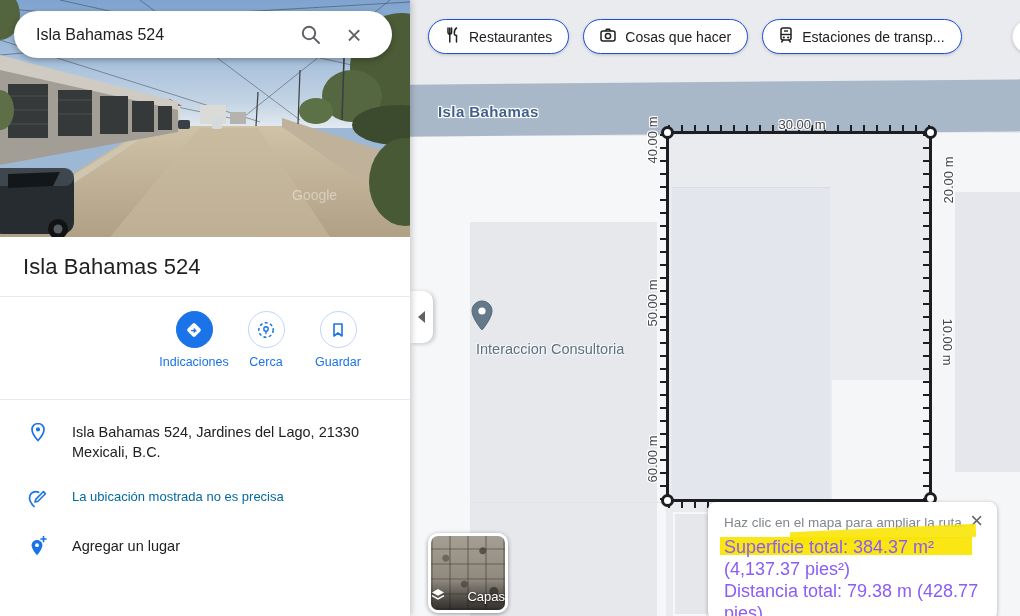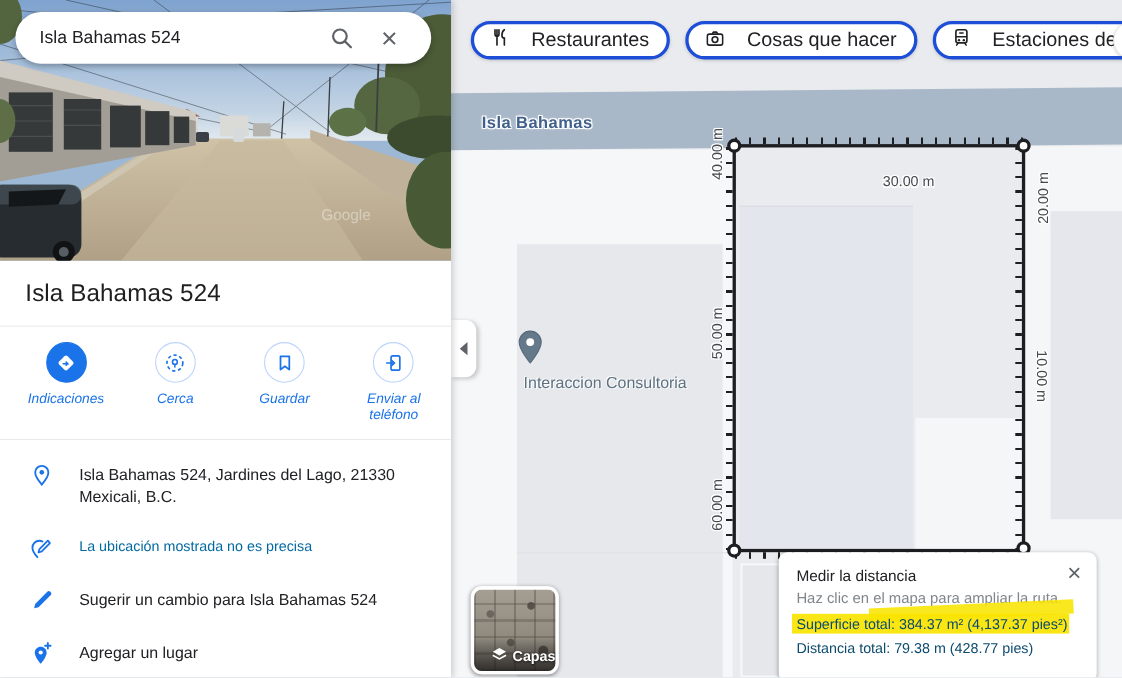--- a/index.html
+++ b/index.html
@@ -14,21 +14,21 @@
 
   .searchbar { position:absolute; left:14px; top:11px; width:378px; height:47px; background:#fff; border-radius:24px;
     box-shadow:0 2px 6px rgba(0,0,0,.3); display:flex; align-items:center; padding:0 16px 0 22px; z-index:3; }
   .searchbar input { flex:1; border:none; outline:none; font-family:"Liberation Sans",sans-serif; font-size:16px; color:#202124; background:transparent; }
   .sb-icon { width:44px; height:40px; display:flex; align-items:center; justify-content:center; cursor:pointer; }
   .close-x { font-size:26px; color:#5f6368; line-height:1; }
 
   .title-sec { height:60px; border-bottom:1px solid #e8eaed; display:flex; align-items:center; padding-left:23px; }
   .title-sec h1 { font-size:22px; font-weight:400; color:#1f1f1f; letter-spacing:.1px; }
 
-  .actions { height:103px; border-bottom:1px solid #e8eaed; display:flex; justify-content:space-between; padding:14px 16px 0 24px;font-style:italic; }
+  .actions { height:103px; border-bottom:1px solid #e8eaed; display:flex; justify-content:flex-end; padding:14px 36px 0 24px; }
   .action { display:flex; flex-direction:column; align-items:center; width:72px; cursor:pointer; }
   .action .circ { width:37px; height:37px; border-radius:50%; border:1px solid #bdd5fb; background:#fff; display:flex; align-items:center; justify-content:center; }
   .action .circ.filled { background:#1a73e8; border-color:#1a73e8; }
   .action .albl { margin-top:7px; font-size:12.5px; color:#1a73e8; text-align:center; line-height:15px; }
 
   .details { padding-top:6px; }
   .drow { display:flex; align-items:flex-start; padding:12px 16px 12px 26px; cursor:pointer; }
   .drow .dicon { width:24px; height:24px; flex:none; margin-right:22px; display:flex; align-items:center; justify-content:center; }
   .drow .dtext { font-size:14.5px; color:#202124; line-height:20px; max-width:310px; padding-top:2px; }
   .drow .dsub { font-size:13px; color:#0369a1; line-height:18px; margin-top:2px; }
@@ -54,51 +54,51 @@
   .e-right::after  { content:""; position:absolute; top:2px; bottom:2px; left:-6px; width:6px; background:repeating-linear-gradient(0deg,#1c1e21 0 2px,transparent 2px 13px); }
   .mnode { position:absolute; width:13px; height:13px; border-radius:50%; background:#fff; border:3px solid #1c1e21; z-index:3; }
   .mlabel { position:absolute; font-size:13px; color:#45484c; white-space:nowrap; z-index:3;
     text-shadow:-1px -1px 0 #fff,1px -1px 0 #fff,-1px 1px 0 #fff,1px 1px 0 #fff,0 0 2px #fff; }
   .rot-ccw { transform:translate(-50%,-50%) rotate(-90deg); }
   .rot-cw  { transform:translate(-50%,-50%) rotate(90deg); }
   .rot-none{ transform:translate(-50%,-50%); }
 
   
   .chips { position:absolute; left:18px; top:19px; display:flex; gap:14px; z-index:4; }
-  .chip { display:flex; align-items:center; gap:21px; height:35px; padding:0 16px; background:#fff; border-radius:18px;
-    border:3px solid #1d4ed8; box-shadow:0 1px 3px rgba(60,64,67,.25); font-size:18px; color:#202124; white-space:nowrap; cursor:pointer; }
+  .chip { display:flex; align-items:center; gap:9px; height:35px; padding:0 16px; background:#fff; border-radius:18px;
+    border:1px solid #1d4ed8; box-shadow:0 1px 3px rgba(60,64,67,.25); font-size:14px; color:#202124; white-space:nowrap; cursor:pointer; }
   .chip-sliver { position:absolute; left:602px; top:19px; width:30px; height:35px; background:#fff; border-radius:18px 0 0 18px;
     border:1px solid #e8e8e8; box-shadow:0 1px 3px rgba(60,64,67,.25); z-index:4; }
 
   
   .poi { position:absolute; left:60px; top:300px; z-index:2; cursor:pointer; }
   .poi-label { position:absolute; left:66px; top:341px; font-size:14.5px; color:#5d7181; z-index:2;
     text-shadow:-1px -1px 0 rgba(255,255,255,.8),1px 1px 0 rgba(255,255,255,.8); }
 
   
   .layers { position:absolute; left:18px; top:533px; width:80px; height:80px; border-radius:10px; border:3px solid #fff;
     box-shadow:0 1px 4px rgba(0,0,0,.4); overflow:hidden; cursor:pointer; z-index:4;
     background:
       repeating-linear-gradient(90deg, rgba(70,65,58,.35) 0 2px, transparent 2px 18px),
       repeating-linear-gradient(0deg, rgba(70,65,58,.3) 0 2px, transparent 2px 15px),
       radial-gradient(circle at 20% 30%, #6b665e 0 3px, transparent 4px),
       radial-gradient(circle at 70% 20%, #57534b 0 3px, transparent 4px),
       radial-gradient(circle at 45% 65%, #5e594f 0 3px, transparent 4px),
       radial-gradient(circle at 85% 75%, #4e4a43 0 4px, transparent 5px),
       linear-gradient(180deg,#a59e93,#8f897e 60%,#6e6962); }
   .layers .shade { position:absolute; left:0; right:0; bottom:0; height:30px; background:linear-gradient(180deg,transparent,rgba(0,0,0,.55)); }
-  .layers .llbl { position:absolute; left:0; right:0; bottom:5px; display:flex; align-items:center; justify-content:flex-end; gap:5px;
-    color:#fff; font-size:13px; font-weight:bold; text-shadow:0 1px 2px rgba(0,0,0,.8); }
+  .layers .llbl { position:absolute; left:0; right:0; bottom:5px; display:flex; align-items:center; justify-content:space-between; gap:5px;
+    color:#fff; font-size:13px; font-weight:normal; text-shadow:0 1px 2px rgba(0,0,0,.8); }
 
   
   .mcard { position:absolute; left:298px; top:502px; width:289px; height:118px; background:#fff; border-radius:8px;
     box-shadow:0 1px 4px rgba(0,0,0,.3); z-index:6; padding:11px 16px 0 16px; }
   .mcard .mtitle { font-size:14px; color:#202124; line-height:21px; }
   .mcard .msub { font-size:13.5px; color:#80868b; line-height:20px; }
-  .mcard .mline { position:relative; font-size:13px; color:#0c4a6e; line-height:22px; z-index:2; }
+  .mcard .mline { position:relative; font-size:18px; color:#8b5cf6; line-height:22px; z-index:2; }
   .mcard .area-wrap { position:relative; margin-top:3px; }
   .hl { position:absolute; background:#f8e400; z-index:1; }
   .hl1 { left:-4px; top:1px; width:252px; height:18px; opacity:.92; }
   .hl2 { left:66px; top:-8px; width:186px; height:13px; transform:rotate(-2.6deg); opacity:.88; }
   .mcard .mclose { position:absolute; right:10px; top:4px; font-size:22px; color:#5f6368; cursor:pointer; line-height:1; padding:4px; }
 
   
   .handle { position:absolute; left:410px; top:291px; width:23px; height:52px; background:#fff; border-radius:0 10px 10px 0;
     box-shadow:2px 1px 4px rgba(0,0,0,.2); z-index:4; display:flex; align-items:center; justify-content:center; cursor:pointer; }
   .handle .tri { width:0; height:0; border-top:6px solid transparent; border-bottom:6px solid transparent; border-right:7px solid #5f6368; }
@@ -232,29 +232,20 @@
         <div class="albl">Cerca</div>
       </div>
       <div class="action">
         <div class="circ">
           <svg width="18" height="18" viewBox="0 0 18 18">
               <path d="M5 3h8v12l-4-3-4 3z" fill="none" stroke="#1a73e8" stroke-width="1.6" stroke-linejoin="round"></path>
             </svg>
         </div>
         <div class="albl">Guardar</div>
       </div>
-      <div class="action">
-        <div class="circ">
-          <svg width="18" height="18" viewBox="0 0 18 18">
-              <rect x="6.5" y="2.5" width="8" height="13" rx="1.6" fill="none" stroke="#1a73e8" stroke-width="1.5"></rect>
-              <path d="M2.5 9h7M7 6.6L9.7 9 7 11.4" stroke="#1a73e8" stroke-width="1.5" fill="none" stroke-linecap="round" stroke-linejoin="round"></path>
-            </svg>
-        </div>
-        <div class="albl">Enviar al teléfono</div>
-      </div>
     </div>
 
     <div class="details">
       <div class="drow tall">
         <div class="dicon">
           <svg width="22" height="22" viewBox="0 0 22 22">
               <path d="M11 2.5c-3.3 0-6 2.6-6 5.9 0 4.4 6 11.1 6 11.1s6-6.7 6-11.1c0-3.3-2.7-5.9-6-5.9z" fill="none" stroke="#1a73e8" stroke-width="1.7"></path>
               <circle cx="11" cy="8.4" r="2.1" fill="#1a73e8"></circle>
             </svg>
         </div>
@@ -265,28 +256,20 @@
       <div class="drow">
         <div class="dicon">
           <svg width="24" height="24" viewBox="0 0 24 24">
               <path d="M8 20.5c-2.5-2.8-4.5-5.8-4.5-8.6 0-3.5 2.8-6.3 6.3-6.3 1 0 2 .2 2.8.7" fill="none" stroke="#1a73e8" stroke-width="1.7" stroke-linecap="round"></path>
               <path d="M19.5 4.5l-7.6 7.6-.9 3 3-.9 7.4-7.4z" fill="none" stroke="#1a73e8" stroke-width="1.6" stroke-linejoin="round" transform="translate(-2 1)"></path>
             </svg>
         </div>
         <div>
           <div class="dsub">La ubicación mostrada no es precisa</div>
         </div>
-      </div>
-      <div class="drow">
-        <div class="dicon">
-          <svg width="20" height="20" viewBox="0 0 20 20">
-              <path d="M3 17l1-4L15.2 1.8a1.6 1.6 0 0 1 2.3 0l.7.7a1.6 1.6 0 0 1 0 2.3L7 16z" fill="#1a73e8"></path>
-            </svg>
-        </div>
-        <div class="dtext">Sugerir un cambio para Isla Bahamas 524</div>
       </div>
       <div class="drow">
         <div class="dicon">
           <svg width="22" height="22" viewBox="0 0 22 22">
               <path d="M10 5c-3 0-5.4 2.3-5.4 5.3 0 4 5.4 10 5.4 10s5.4-6 5.4-10C15.4 7.3 13 5 10 5z" fill="#1a73e8"></path>
               <circle cx="10" cy="10.2" r="1.9" fill="#fff"></circle>
               <path d="M16.5 1.5v5M14 4h5" stroke="#1a73e8" stroke-width="1.7" stroke-linecap="round"></path>
             </svg>
         </div>
         <div class="dtext">Agregar un lugar</div>
@@ -311,21 +294,21 @@
 
     <div class="medge e-top"></div>
     <div class="medge e-bottom"></div>
     <div class="medge e-left"></div>
     <div class="medge e-right"></div>
     <div class="mnode" style="left:251px;top:126px;"></div>
     <div class="mnode" style="left:514px;top:126px;"></div>
     <div class="mnode" style="left:251px;top:494px;"></div>
     <div class="mnode" style="left:514px;top:492px;"></div>
 
-    <div class="mlabel rot-none" style="left:416px;top:124px;margin-top:41px;">30.00 m</div>
+    <div class="mlabel rot-none" style="left:392px;top:124px;">30.00 m</div>
     <div class="mlabel rot-ccw" style="left:242px;top:140px;">40.00 m</div>
     <div class="mlabel rot-ccw" style="left:242px;top:303px;">50.00 m</div>
     <div class="mlabel rot-ccw" style="left:242px;top:459px;">60.00 m</div>
     <div class="mlabel rot-ccw" style="left:538px;top:180px;">20.00 m</div>
     <div class="mlabel rot-cw" style="left:537px;top:342px;">10.00 m</div>
 
     <div class="poi">
       <svg width="24" height="32" viewBox="0 0 24 32">
           <path d="M12 1C6.5 1 2 5.4 2 10.9 2 18.2 12 30 12 30s10-11.8 10-19.1C22 5.4 17.5 1 12 1z" fill="#64798a" stroke="#55687a" stroke-width="1"></path>
           <circle cx="12" cy="11" r="3.6" fill="#fff"></circle>
@@ -369,21 +352,20 @@
         <span><svg width="14" height="14" viewBox="0 0 14 14">
               <path d="M7 1l6 3.4L7 7.8 1 4.4z" fill="#fff"></path>
               <path d="M1 7.6l6 3.4 6-3.4" fill="none" stroke="#fff" stroke-width="1.5"></path>
             </svg></span>
         <span>Capas</span>
       </div>
     </div>
 
     <div class="mcard">
       <div class="mclose">×</div>
-      <div class="mtitle">Medir la distancia</div>
       <div class="msub">Haz clic en el mapa para ampliar la ruta.</div>
       <div class="area-wrap">
         <div class="hl hl1"></div>
         <div class="hl hl2"></div>
         <div class="mline">Superficie total: 384.37 m² (4,137.37 pies²)</div>
       </div>
       <div class="mline">Distancia total: 79.38 m (428.77 pies)</div>
     </div>
   </div>
 

